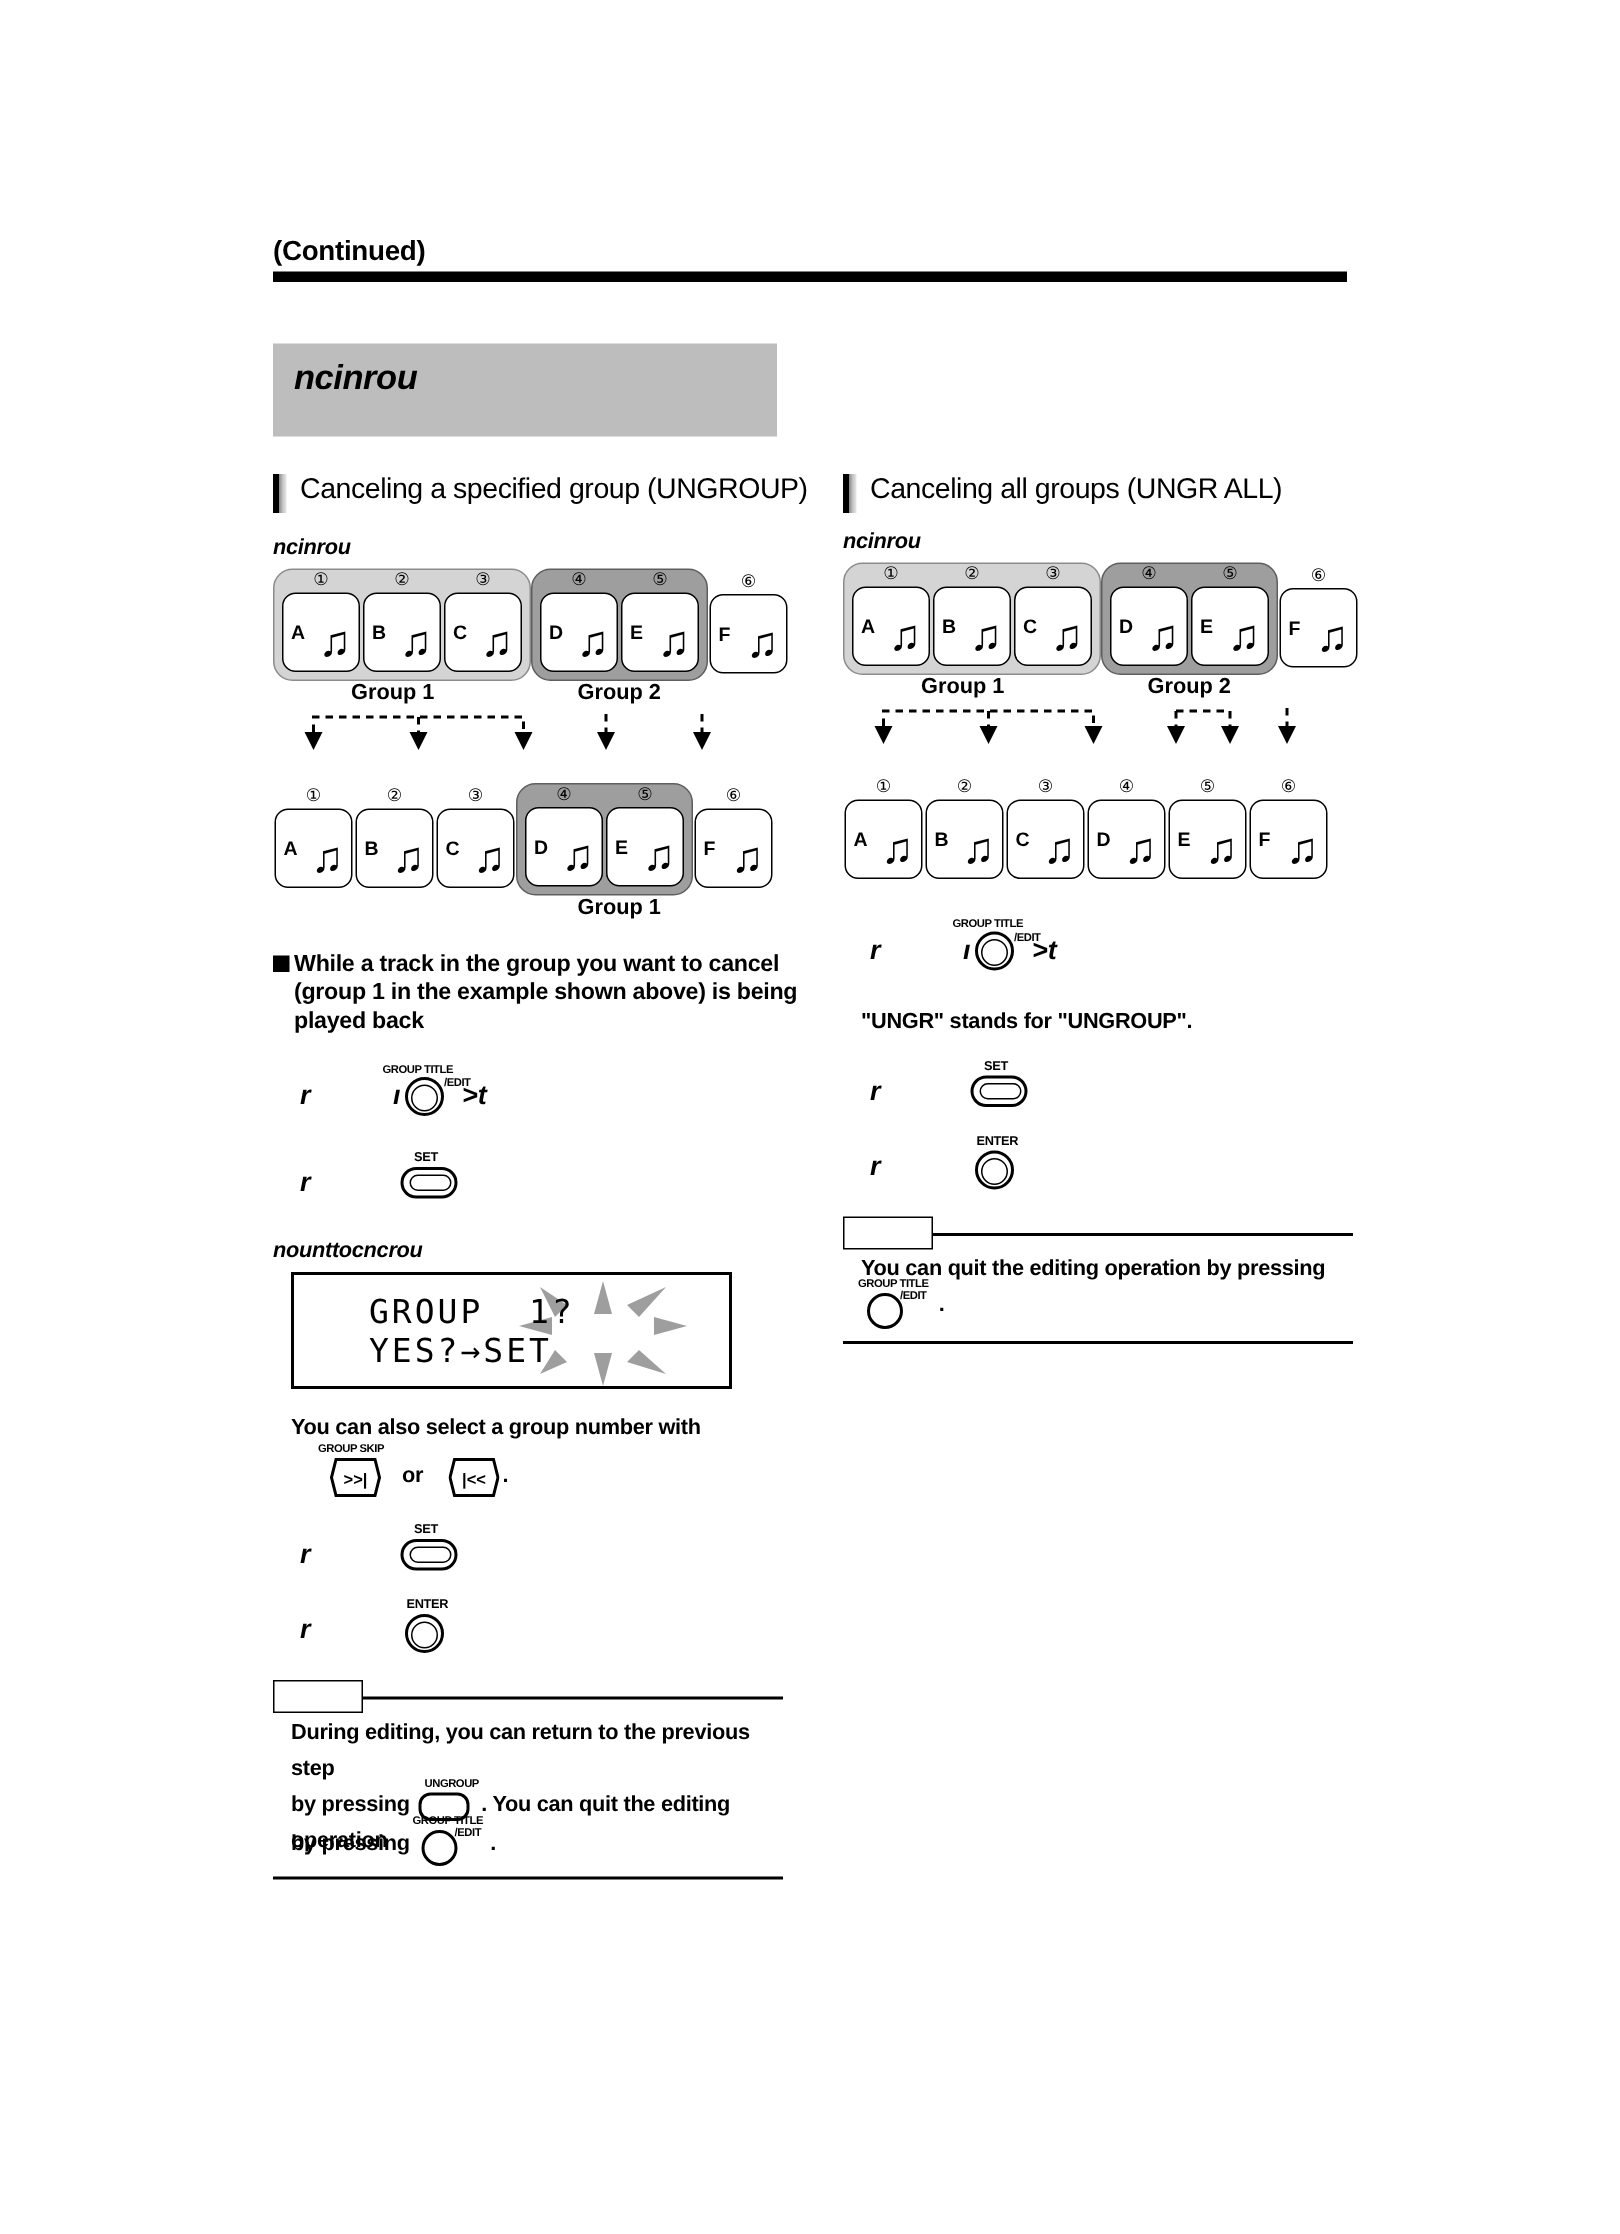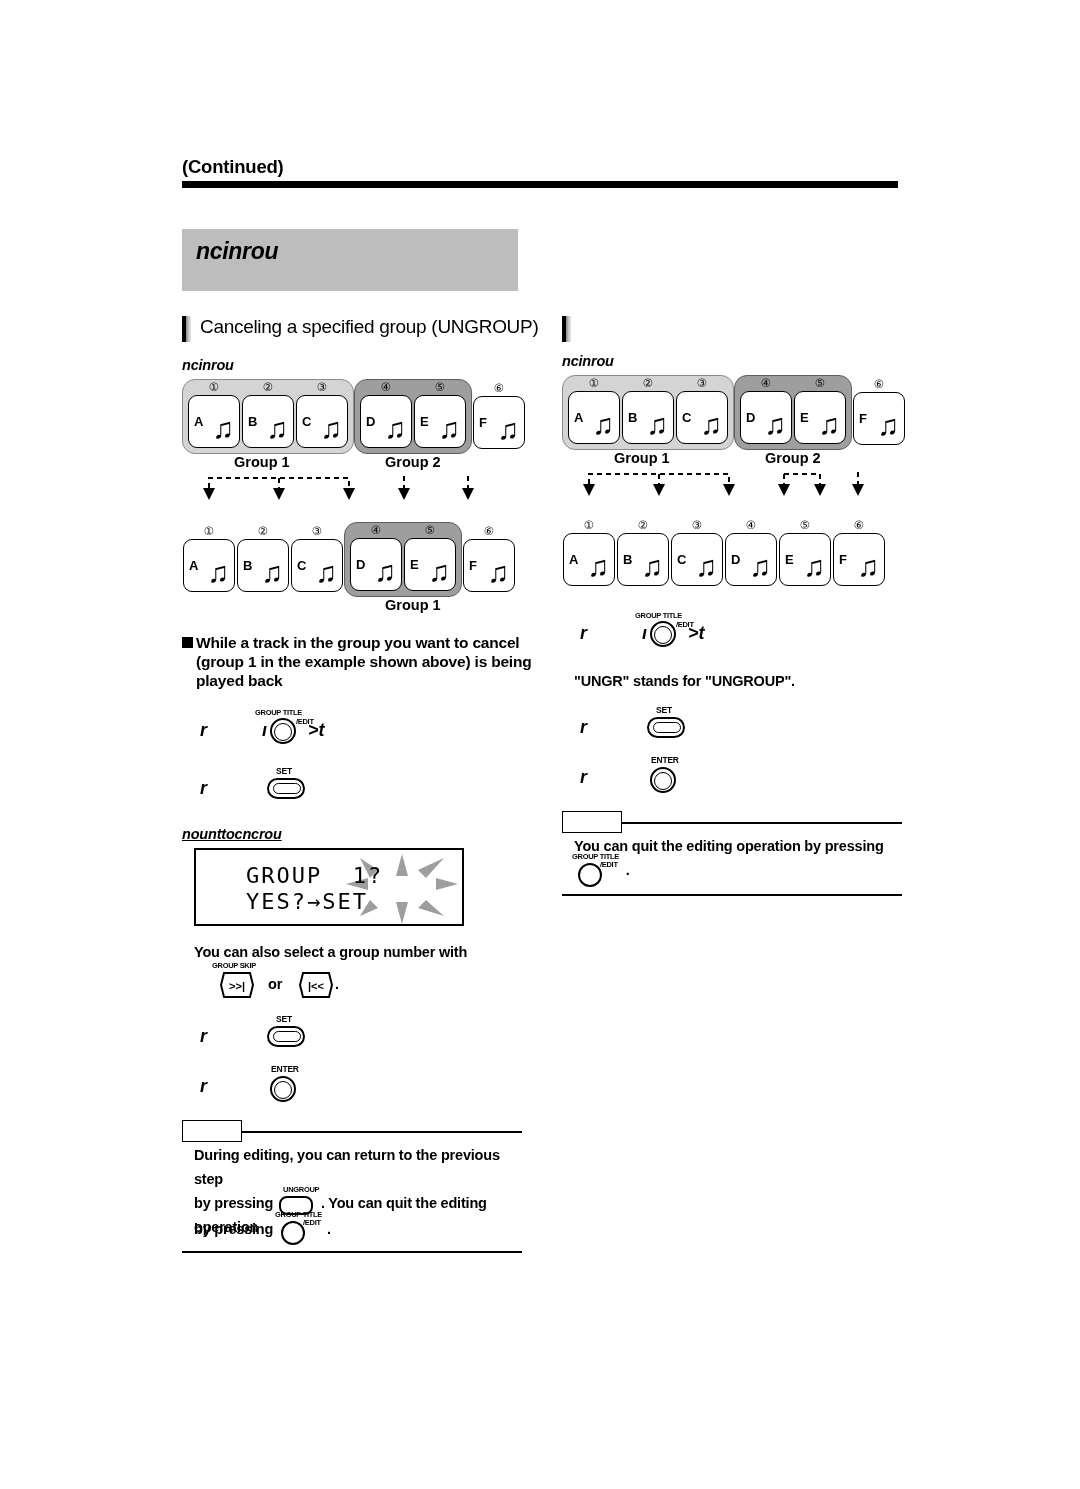--- a/index.html
+++ b/index.html
@@ -251,21 +251,21 @@
     line-height: 8px;
     white-space: nowrap;
     letter-spacing: -0.3px;
     text-align: right;
   }
 
   
   .lcd {
     position: relative;
     box-sizing: border-box;
-    width: 270px;
+    width: 294px;
     height: 78px;
     border: 2.2px solid #000;
     margin: 6px 0 0 12px;
     background: #fff;
   }
   .lcd-text {
     position: absolute;
     left: 50px;
     top: 13px;
     font-family: "DejaVu Sans Mono", monospace;
@@ -512,21 +512,21 @@
     </div>
 
     <div class="step" style="margin-top:12px;">
       <div class="step-text">r</div>
       <div class="btn-ge" style="left:85px; top:14px;">
         <div class="cap" style="left:9px; top:-11px;">SET</div>
         <div class="btn-oval"></div>
       </div>
     </div>
 
-    <div class="italic-label" style="margin-top:16px;text-decoration:underline;">nounttocncrou</div>
+    <div class="italic-label" style="margin-top:16px;">nounttocncrou</div>
 
     <div class="lcd">
       <svg class="flash" width="112" height="70">
         <g fill="#9e9e9e">
           <polygon points="56,0 62,22 50,22"></polygon>
           <polygon points="112,30 90,36 90,24"></polygon>
           <polygon points="0,30 22,24 22,36"></polygon>
           <polygon points="56,70 50,48 62,48"></polygon>
           <polygon points="98,4 80,24 72,16"></polygon>
           <polygon points="14,4 32,16 24,24"></polygon>
@@ -599,20 +599,21 @@
       </div>
       <div class="memo-bottomline"></div>
     </div>
 
   </div>
 
   <div class="col-right">
 
     <div class="sect-head">
       <div class="sect-bar"></div>
+      <div class="sect-title">Canceling all groups (UNGR ALL)</div>
     </div>
 
     <div class="italic-label" style="margin-top:12px;">ncinrou</div>
 
     <div class="diagram">
       <div class="track-row">
         <div class="group-wrap g1">
           <div class="track">
             <div class="track-num">①</div>
             <div class="track-box">

